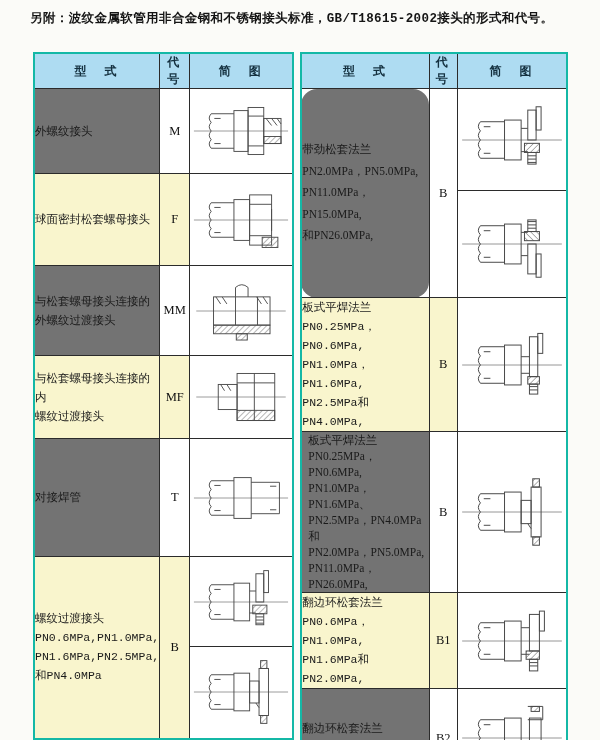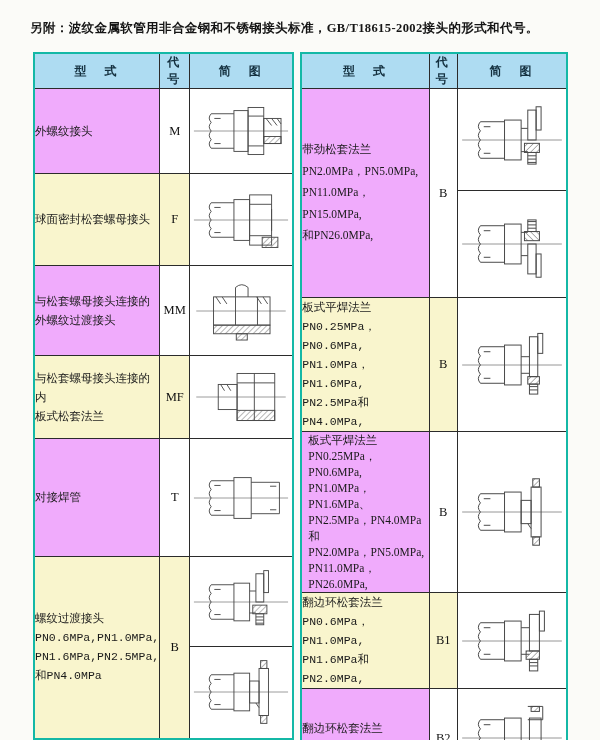--- a/index.html
+++ b/index.html
@@ -2,39 +2,39 @@
 <html><head>
 <meta charset="utf-8">
 <style>
   html,body{margin:0;padding:0;}
   body{
     width:600px;height:740px;background:#fbfbf8;
     font-family:"Liberation Serif","DejaVu Serif",serif;color:#1a1a1a;
   }
   .page{position:relative;width:600px;height:740px;overflow:hidden;}
   .doc-title{
-    position:absolute;left:30px;top:20px;width:545px;
-    font-family:Liberation Serif, serif;
+    position:absolute;left:30px;top:10px;width:545px;
+    font-family:Liberation Mono, monospace;
     font-weight:700;font-size:12.5px;letter-spacing:.4px;color:#151515;
   }
   .tables{position:absolute;left:33px;top:52px;display:flex;gap:6px;align-items:flex-start;}
   table.spec{border-collapse:collapse;table-layout:fixed;border:2px solid #14b8a6;background:#fff;}
   table.spec th,table.spec td{border:1px solid #2b2b2b;padding:0;overflow:hidden;}
   table.spec th{
     background:#aedcf2;height:20px;
     font-family:"Liberation Sans","DejaVu Sans",sans-serif;
     font-weight:700;font-size:12px;letter-spacing:3px;color:#14303f;
     text-align:center;vertical-align:middle;
   }
   td.type{
     font-size:11.5px;line-height:19px;padding:3px 3px 3px 7px;
-    vertical-align:middle;white-space:pre-line;background:#f0abfc;
+    vertical-align:middle;white-space:pre-line;background:#737373;
   }
   td.type.dense{line-height:16px;padding-left:6px;}
-  td.type.loose{line-height:21.5px;}
+  td.type.loose{line-height:21.5px;border-radius:16px;}
   td.code{
     text-align:center;vertical-align:middle;font-size:12.5px;
     font-family:"Liberation Serif","DejaVu Serif",serif;background:#fff;color:#111;
   }
   td.diag{text-align:center;vertical-align:middle;background:#fff;}
   .hl{background:#f9f5cd !important;font-family:Liberation Mono, monospace;}
   svg.diagram{display:block;margin:0 auto;}
   svg.diagram.flip{transform:scaleY(-1);}
   .symdefs{position:absolute;width:0;height:0;overflow:hidden;}
 </style>
@@ -186,21 +186,21 @@
 外螺纹过渡接头</td>
         <td class="code">MM</td>
         <td class="diag">
               <svg class="diagram" width="102" height="66" viewBox="0 0 130 80" aria-label="male-thread-adapter">
                 <use href="#sym-mm"></use>
               </svg>
             </td>
       </tr>
       <tr style="height:83px">
         <td class="type hl">与松套螺母接头连接的内
-板式松套法兰</td>
+螺纹过渡接头</td>
         <td class="code hl">MF</td>
         <td class="diag">
               <svg class="diagram" width="102" height="64" viewBox="0 0 130 80" aria-label="female-thread-adapter">
                 <use href="#sym-mf"></use>
               </svg>
             </td>
       </tr>
       <tr style="height:118px">
         <td class="type">对接焊管</td>
         <td class="code">T</td>

